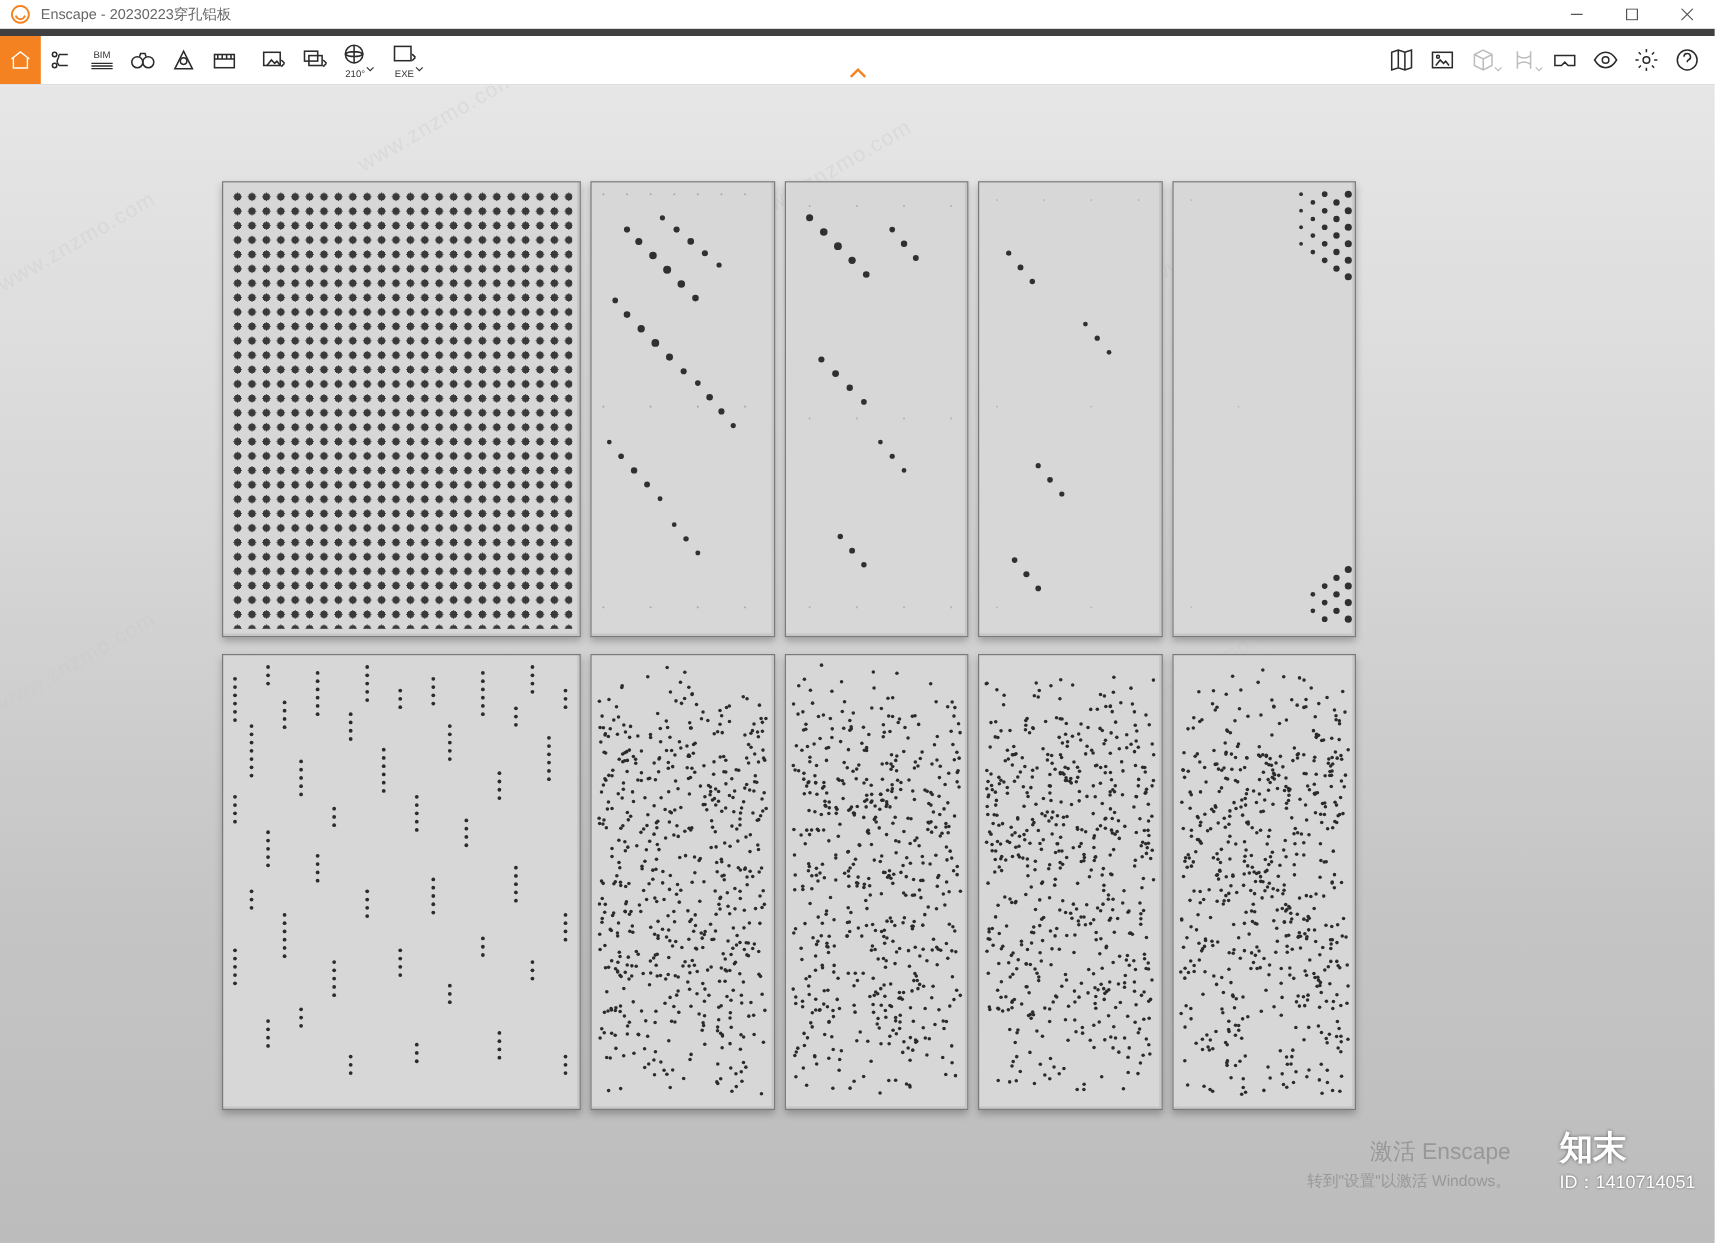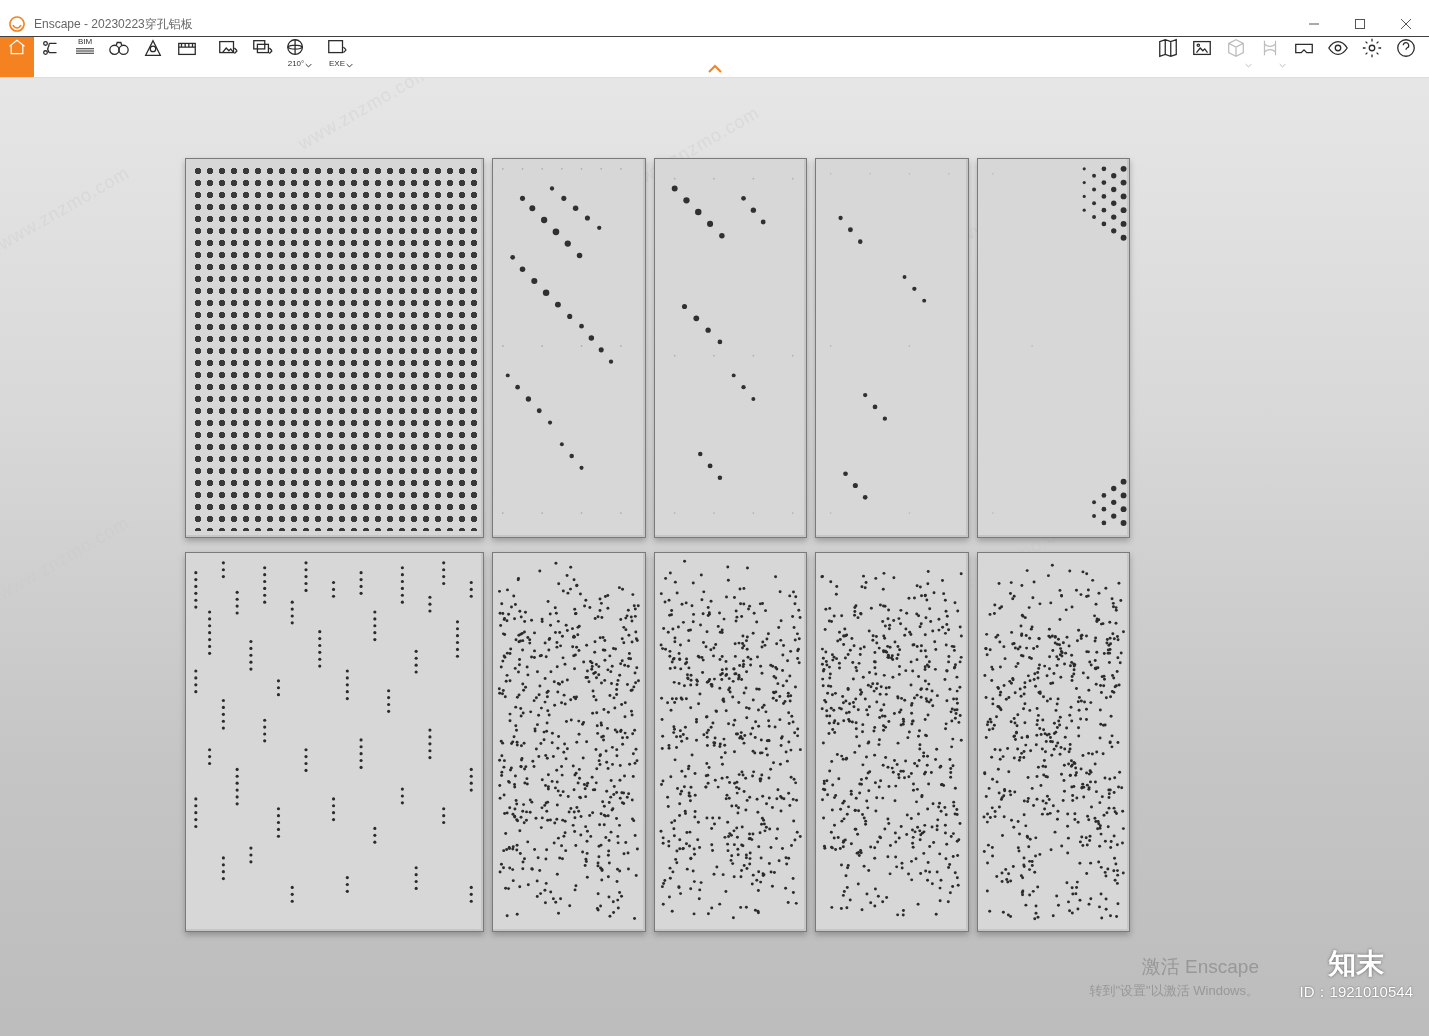--- a/index.html
+++ b/index.html
@@ -8,31 +8,31 @@
     --titlebar-text:#666666;
     --toolbar-bg:#ffffff;
     --icon-stroke:#2b2b2b;
     --viewport-floor:#c9c9c9;
     --viewport-top:#e3e3e3;
     --panel:#d7d7d7;
     --panel-edge:#7a7a7a;
   }
   html,body{margin:0;padding:0;width:1429px;height:1036px;font-family:"Segoe UI",Arial,sans-serif;overflow:hidden;}
   
-  .titlebar{height:24px;background:var(--titlebar-bg);display:flex;align-items:center;border-bottom:1px solid #404040;margin-top:12px;}
+  .titlebar{height:24px;background:var(--titlebar-bg);display:flex;align-items:center;border-bottom:6px solid #404040;}
   .titlebar .app-icon{width:22px;height:22px;margin:0 6px;display:flex;align-items:center;justify-content:center;color:var(--accent);font-weight:bold;font-size:14px;}
   .titlebar .title{color:var(--titlebar-text);font-size:12px;}
   .titlebar .spacer{flex:1;}
   .win-btn{width:46px;height:24px;display:flex;align-items:center;justify-content:center;color:#555;}
   .win-btn svg{pointer-events:none;}
   
   .toolbar{height:40px;background:var(--toolbar-bg);display:flex;align-items:stretch;border-bottom:1px solid #ddd;position:relative;}
   .toolbar .group-left{display:flex;align-items:center;}
   .toolbar .group-right{display:flex;align-items:center;margin-left:auto;padding-right:6px;}
-  .tbtn{width:34px;height:40px;display:flex;flex-direction:column;align-items:center;color:var(--icon-stroke);position:relative;}
+  .tbtn{width:34px;height:40px;display:flex;flex-direction:column;align-items:center;justify-content:center;color:var(--icon-stroke);position:relative;}
   .tbtn svg{stroke:currentColor;fill:none;stroke-width:1.4;}
   .tbtn-home{background:var(--accent);color:#fff;width:34px;}
   .tbtn-home svg{stroke:#fff;}
   .tbtn .mini-label{font-size:8px;line-height:8px;margin-top:1px;color:#333;}
   .tbtn .caret-icon{position:absolute;right:1px;bottom:4px;}
   .sep{width:1px;background:#e2e2e2;margin:6px 3px;}
   .collapse-caret{position:absolute;left:50%;bottom:-1px;transform:translateX(-50%);color:var(--accent);}
   
   .viewport{position:relative;height:calc(1036px - 24px - 40px);background:linear-gradient(#e6e6e6 0%, #d8d8d8 35%, #c5c5c5 70%, #bcbcbc 100%);overflow:hidden;}
   .stage{position:absolute;left:185px;top:80px;width:945px;}
@@ -40,21 +40,21 @@
   .row + .row{margin-top:14px;}
   .panel{position:relative;height:378px;background:var(--panel);border:1px solid var(--panel-edge);box-shadow:0 3px 6px rgba(0,0,0,0.25), inset -2px -2px 0 rgba(0,0,0,0.08);}
   .panel.w2{width:302px;}
   .panel.w1{width:154px;}
   .panel-inner{position:absolute;inset:0;}
   
   .dots-regular::before{content:"";position:absolute;inset:6px;background-image:radial-gradient(#3a3a3a 3.2px, transparent 3.3px);background-size:12px 12px;}
   
   .wm1{position:absolute;right:170px;bottom:70px;color:rgba(120,120,120,0.55);font-size:19px;}
   .wm2{position:absolute;right:170px;bottom:50px;color:rgba(120,120,120,0.55);font-size:13px;}
-  .brand{position:absolute;right:16px;bottom:48px;text-align:center;}
+  .brand{position:absolute;right:16px;bottom:48px;text-align:left;}
   .brand-logo{color:#fff;font-size:28px;font-weight:600;text-shadow:0 0 3px rgba(0,0,0,0.5);}
   .brand-id{color:#fff;font-size:15px;text-shadow:0 0 2px rgba(0,0,0,0.5);}
   
   .diag-wm{position:absolute;color:rgba(200,200,200,0.35);font-size:18px;letter-spacing:1px;transform:rotate(-30deg);pointer-events:none;white-space:nowrap;}
 </style>
 </head>
 <body>
 
 <div class="titlebar">
   <div class="app-icon">
@@ -3010,15 +3010,15 @@
             <circle cx="121.6" cy="280.4" r="1.5" fill="#2b2b2b"></circle>
           </svg>
         </div>
     </div>
   </div>
 
   <div class="wm1">激活 Enscape</div>
   <div class="wm2">转到"设置"以激活 Windows。</div>
   <div class="brand">
     <div class="brand-logo">知末</div>
-    <div class="brand-id">ID：1921010544</div>
+    <div class="brand-id">ID：1410714051</div>
   </div>
 </div>
 
 </body></html>

